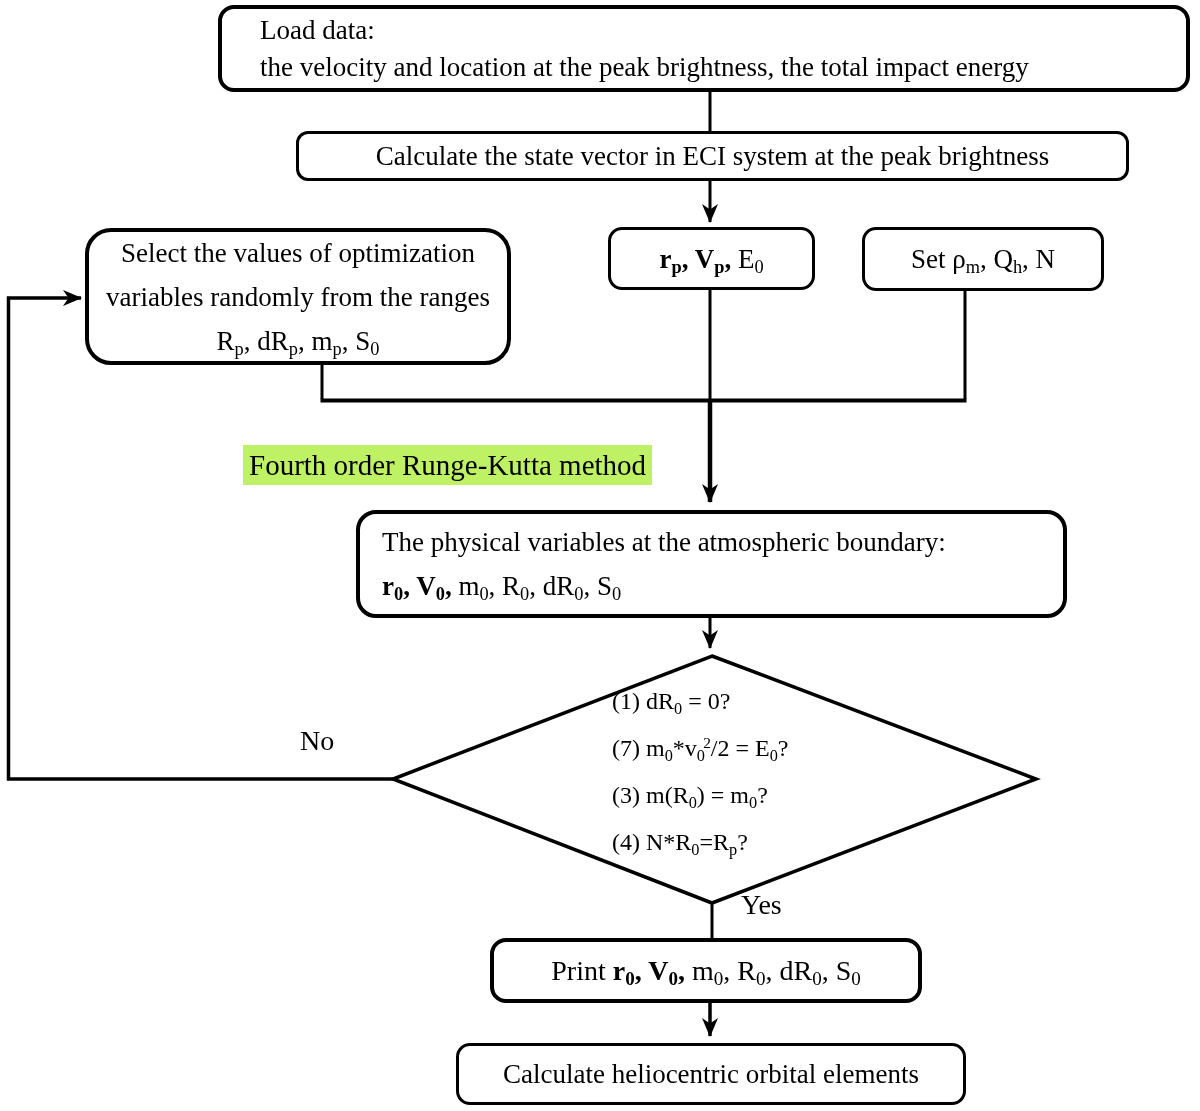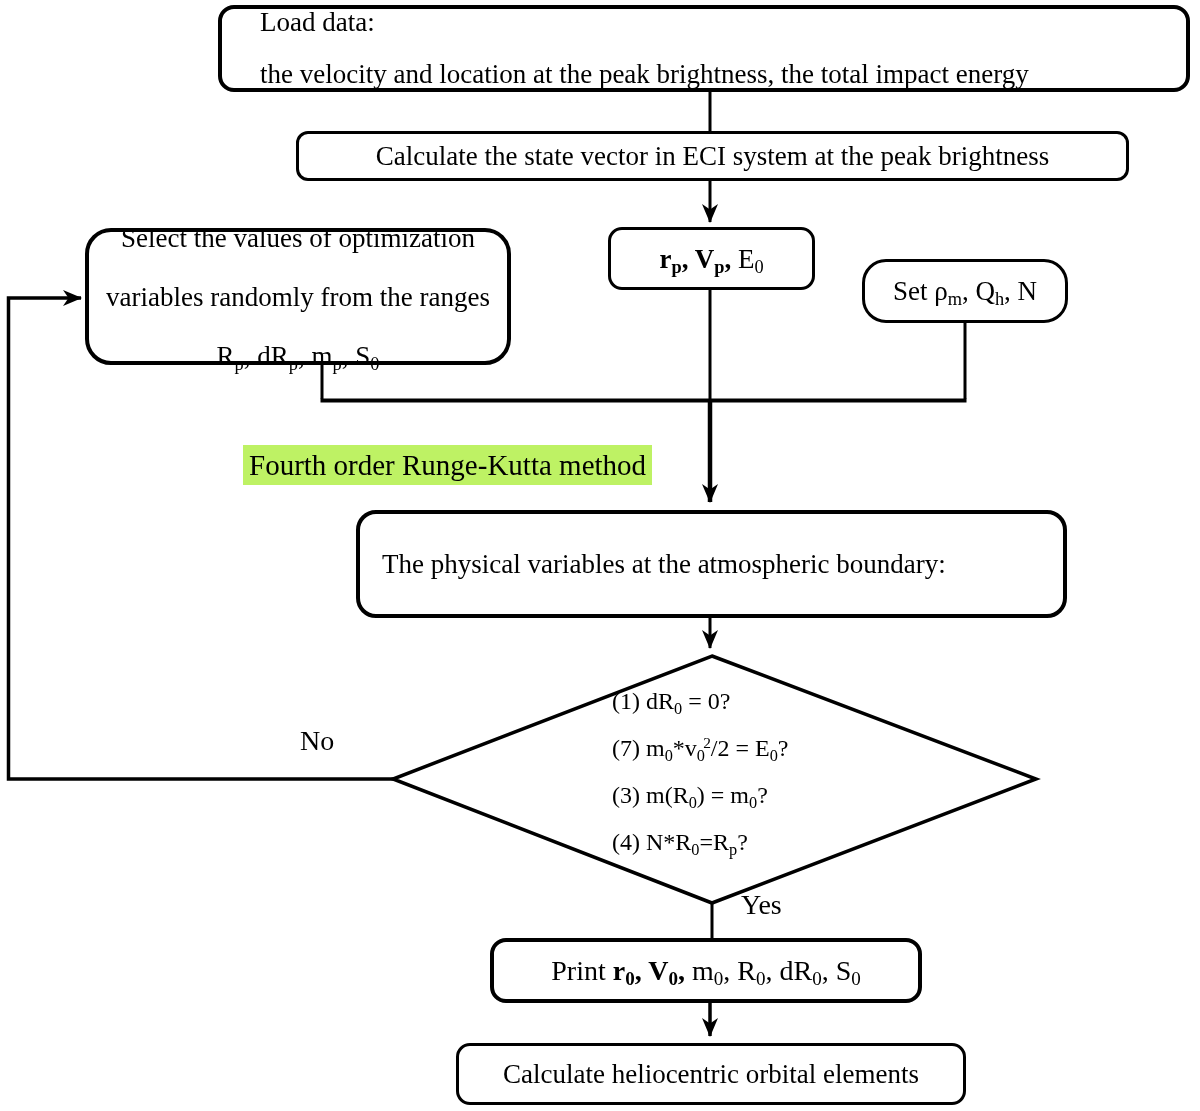--- a/index.html
+++ b/index.html
@@ -7,27 +7,27 @@
     position:relative;width:1200px;height:1111px;background:#ffffff;
     font-family:"Liberation Serif","DejaVu Serif",serif;color:#000;
     overflow:hidden;
   }
   .wires{position:absolute;left:0;top:0;width:1200px;height:1111px;}
   .box{
     position:absolute;background:#ffffff;border:3px solid #000;
     box-sizing:border-box;display:flex;flex-direction:column;justify-content:center;
     font-size:27px;line-height:40px;
   }
-  .thick{border-width:4px;gap:15px;}
+  .thick{border-width:4px;}
   .center{align-items:center;text-align:center;}
   #box-load{left:218px;top:5px;width:972px;height:87px;border-radius:16px;padding-left:38px;line-height:37px;}
   #box-calc{left:296px;top:131px;width:833px;height:50px;border-radius:12px;}
   #box-select{left:85px;top:228px;width:426px;height:137px;border-radius:26px;line-height:44px;}
   #box-rve{left:608px;top:227px;width:207px;height:63px;border-radius:14px;}
-  #box-set{left:862px;top:227px;width:206px;height:64px;border-radius:24px;margin-top:32px;}
+  #box-set{left:862px;top:227px;width:242px;height:64px;border-radius:14px;}
   #box-phys{left:356px;top:510px;width:711px;height:108px;border-radius:20px;padding-left:22px;line-height:44px;}
   #box-print{left:490px;top:938px;width:432px;height:65px;border-radius:16px;font-size:28px;}
   #box-helio{left:456px;top:1043px;width:510px;height:62px;border-radius:14px;}
   .rk-label{
     position:absolute;left:243px;top:445px;font-size:29px;line-height:38px;
     background:#bef264;padding:1px 6px;
   }
   .diamond-text{position:absolute;left:612px;top:678px;font-size:24px;line-height:47px;}
   .edge-label{position:absolute;font-size:28px;line-height:30px;}
   #label-no{left:300px;top:726px;}
@@ -81,20 +81,21 @@
   </div>
 
   <div class="box center" id="box-set">
     <div><span>Set ρ</span><sub>m</sub><span>, Q</span><sub>h</sub><span>, N</span></div>
   </div>
 
   <div class="rk-label">Fourth order Runge-Kutta method</div>
 
   <div class="box thick" id="box-phys">
     <div>The physical variables at the atmospheric boundary:</div>
+    <div><span class="bold">r</span><sub class="bold">0</sub><span class="bold">, </span><span class="bold">V</span><sub class="bold">0</sub><span class="bold">, </span><span>m</span><sub>0</sub><span>, R</span><sub>0</sub><span>, dR</span><sub>0</sub><span>, S</span><sub>0</sub></div>
   </div>
 
   <div class="diamond-text">
     <div><span>(1) dR</span><sub>0</sub><span> = 0?</span></div>
     <div><span>(7) m</span><sub>0</sub><span>*v</span><sub>0</sub><sup>2</sup><span>/2 = E</span><sub>0</sub><span>?</span></div>
     <div><span>(3) m(R</span><sub>0</sub><span>) = m</span><sub>0</sub><span>?</span></div>
     <div><span>(4) N*R</span><sub>0</sub><span>=R</span><sub>p</sub><span>?</span></div>
   </div>
 
   <div class="edge-label" id="label-no">No</div>

